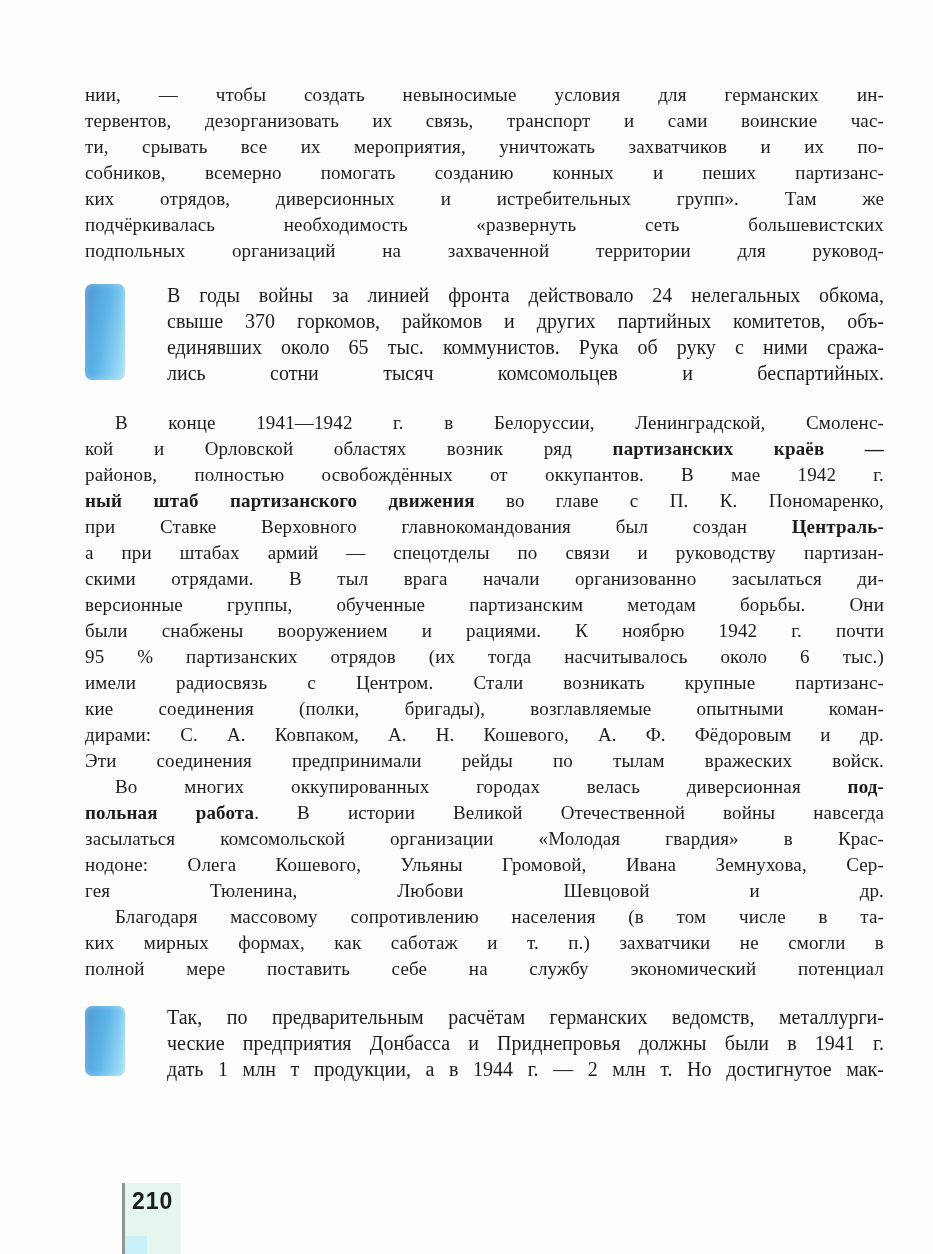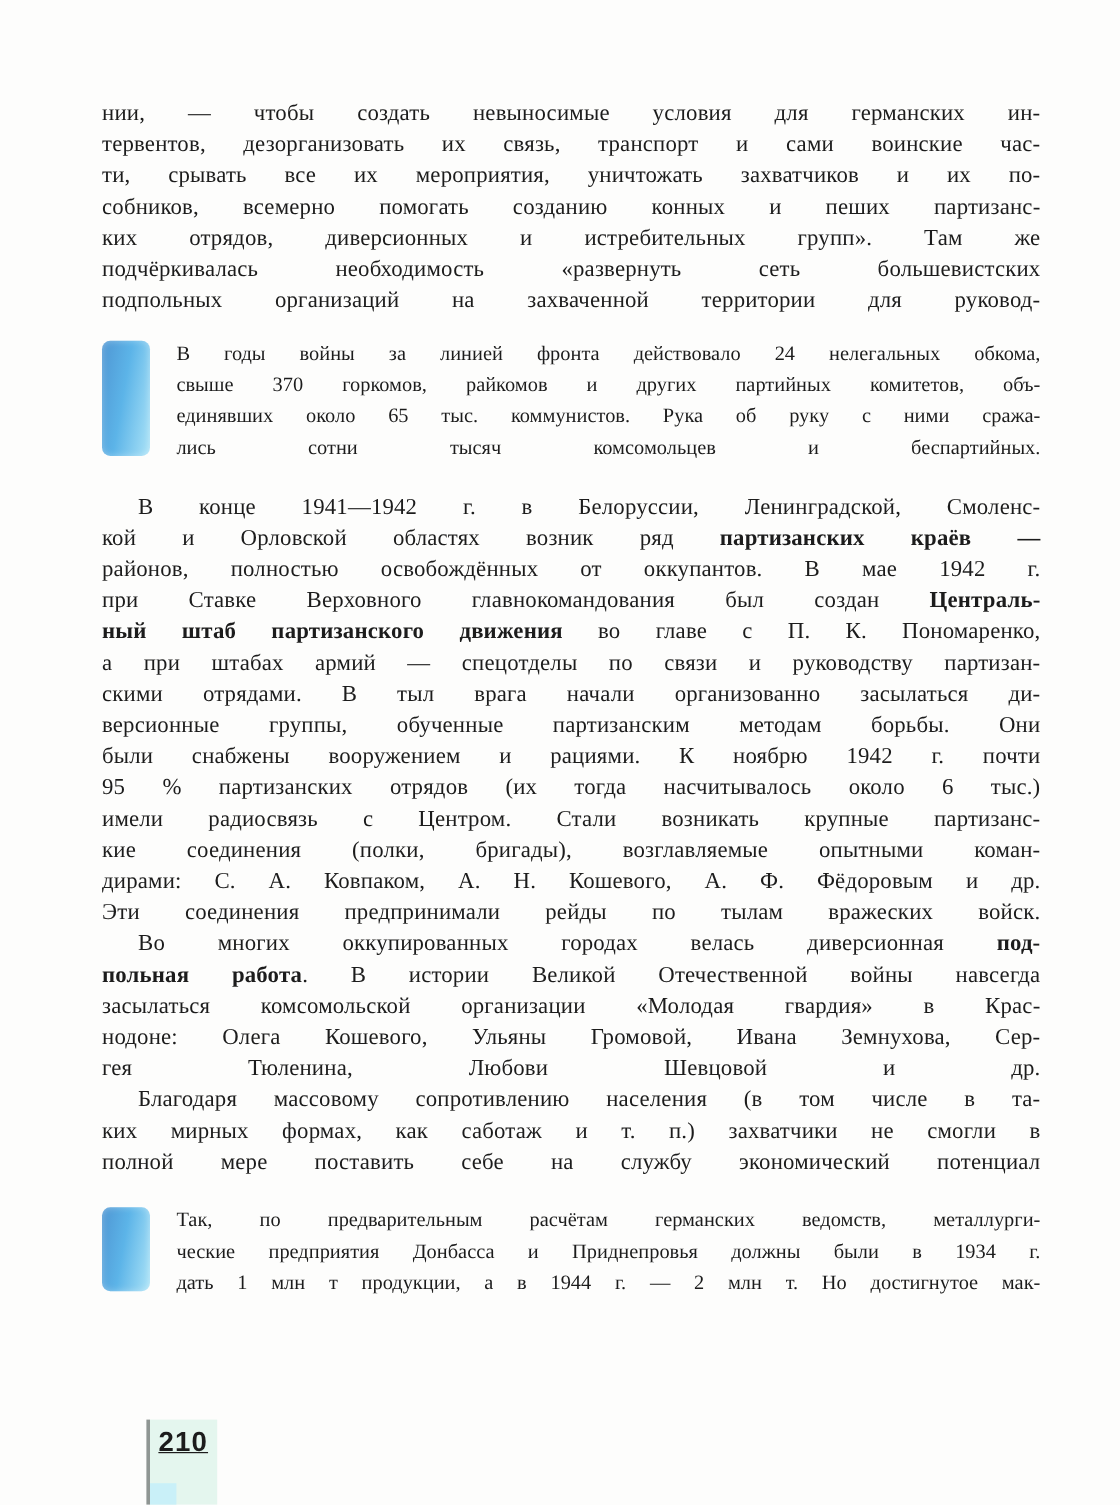--- a/index.html
+++ b/index.html
@@ -5,21 +5,21 @@
   * { margin: 0; padding: 0; box-sizing: border-box; }
   html, body { width: 933px; }
   body {
     width: 933px; height: 1254px;
     background: #fdfdfc;
     color: var(--text, #1c1c1c);
     font-family: "Liberation Serif", serif;
     display: flex; flex-direction: column;
     overflow: hidden;
   }
-  main { flex: 1 1 auto; display: flex; flex-direction: column; padding: 82px 66px 0 85px; }
+  main { flex: 1 1 auto; display: flex; flex-direction: column; padding: 82px 49px 0 85px; }
 
   .para.body .line {
     font-size: 19px; line-height: 26px;
     text-align: justify; text-align-last: justify;
     letter-spacing: 0.15px;
     white-space: normal;
   }
   .line.last { text-align-last: left; }
   .line.indent { text-indent: 30px; }
   .para.body b { font-weight: bold; }
@@ -29,25 +29,25 @@
   .para.note .marker {
     flex: 0 0 40px;
     align-self: stretch;
     margin: 2px 0 6px 0;
     border-radius: 7px;
     background: linear-gradient(100deg, var(--marker-dark, #4f96d3) 0%, var(--marker-mid, #5cb4e8) 45%, var(--marker-light, #abe3f7) 100%);
     box-shadow: inset 0 0 6px rgba(255,255,255,0.35);
   }
   .para.note .note-text { flex: 1 1 auto; }
   .para.note .line {
-    font-size: 17px; line-height: 26px;
-    text-align: justify; text-align-last: justify;
+    font-size: 20px; line-height: 26px;
+    text-align: justify; text-align-last: justify; margin-left: 20px;
   }
 
-  footer { margin-top: auto; height: 71px; display: flex; padding-left: 122px; flex: 0 0 auto; text-decoration: underline; }
+  footer { margin-top: auto; height: 71px; display: flex; padding-left: 122px; flex: 0 0 auto; }
   .rule { width: 3px; background: var(--footer-rule, #8f9693); }
   .pagenum-box { width: 56px; background: var(--footer-box, #e4f6ee); position: relative; padding: 5px 0 0 7px; }
   .pagenum {
     font-family: "Liberation Sans", sans-serif;
     font-weight: bold; font-size: 23px; letter-spacing: 1px;
     color: var(--text, #1c1c1c);
   }
   .accent { position: absolute; left: 0; bottom: 0; width: 22px; height: 18px; background: var(--footer-accent, #c9f0f8); }
 </style>
 </head>
@@ -70,22 +70,22 @@
           <div class="line">В годы войны за линией фронта действовало 24 нелегальных обкома,</div>
           <div class="line">свыше 370 горкомов, райкомов и других партийных комитетов, объ-</div>
           <div class="line">единявших около 65 тыс. коммунистов. Рука об руку с ними сража-</div>
           <div class="line last">лись сотни тысяч комсомольцев и беспартийных.</div>
         </div>
       </section>
       <section class="para body">
         <div class="line indent">В конце 1941—1942 г. в Белоруссии, Ленинградской, Смоленс-</div>
         <div class="line">кой и Орловской областях возник ряд <b>партизанских краёв —</b></div>
         <div class="line">районов, полностью освобождённых от оккупантов. В мае 1942 г.</div>
+        <div class="line"><b>ный штаб партизанского движения</b> во главе с П. К. Пономаренко,</div>
         <div class="line">при Ставке Верховного главнокомандования был создан <b>Централь-</b></div>
-        <div class="line"><b>ный штаб партизанского движения</b> во главе с П. К. Пономаренко,</div>
         <div class="line">а при штабах армий — спецотделы по связи и руководству партизан-</div>
         <div class="line">скими отрядами. В тыл врага начали организованно засылаться ди-</div>
         <div class="line">версионные группы, обученные партизанским методам борьбы. Они</div>
         <div class="line">были снабжены вооружением и рациями. К ноябрю 1942 г. почти</div>
         <div class="line">95 % партизанских отрядов (их тогда насчитывалось около 6 тыс.)</div>
         <div class="line">имели радиосвязь с Центром. Стали возникать крупные партизанс-</div>
         <div class="line">кие соединения (полки, бригады), возглавляемые опытными коман-</div>
         <div class="line">дирами: С. А. Ковпаком, А. Н. Кошевого, А. Ф. Фёдоровым и др.</div>
         <div class="line last">Эти соединения предпринимали рейды по тылам вражеских войск.</div>
       </section>
@@ -98,21 +98,21 @@
       </section>
       <section class="para body">
         <div class="line indent">Благодаря массовому сопротивлению населения (в том числе в та-</div>
         <div class="line">ких мирных формах, как саботаж и т. п.) захватчики не смогли в</div>
         <div class="line">полной мере поставить себе на службу экономический потенциал</div>
       </section>
       <section class="para note">
         <div class="marker"></div>
         <div class="note-text">
           <div class="line">Так, по предварительным расчётам германских ведомств, металлурги-</div>
-          <div class="line">ческие предприятия Донбасса и Приднепровья должны были в 1934 г.</div>
+          <div class="line">ческие предприятия Донбасса и Приднепровья должны были в 1941 г.</div>
           <div class="line last">дать 1 млн т продукции, а в 1944 г. — 2 млн т. Но достигнутое мак-</div>
         </div>
       </section>
     </div>
 </main>
 
 <footer>
   <div class="rule"></div>
   <div class="pagenum-box">
     <span class="pagenum">210</span>

